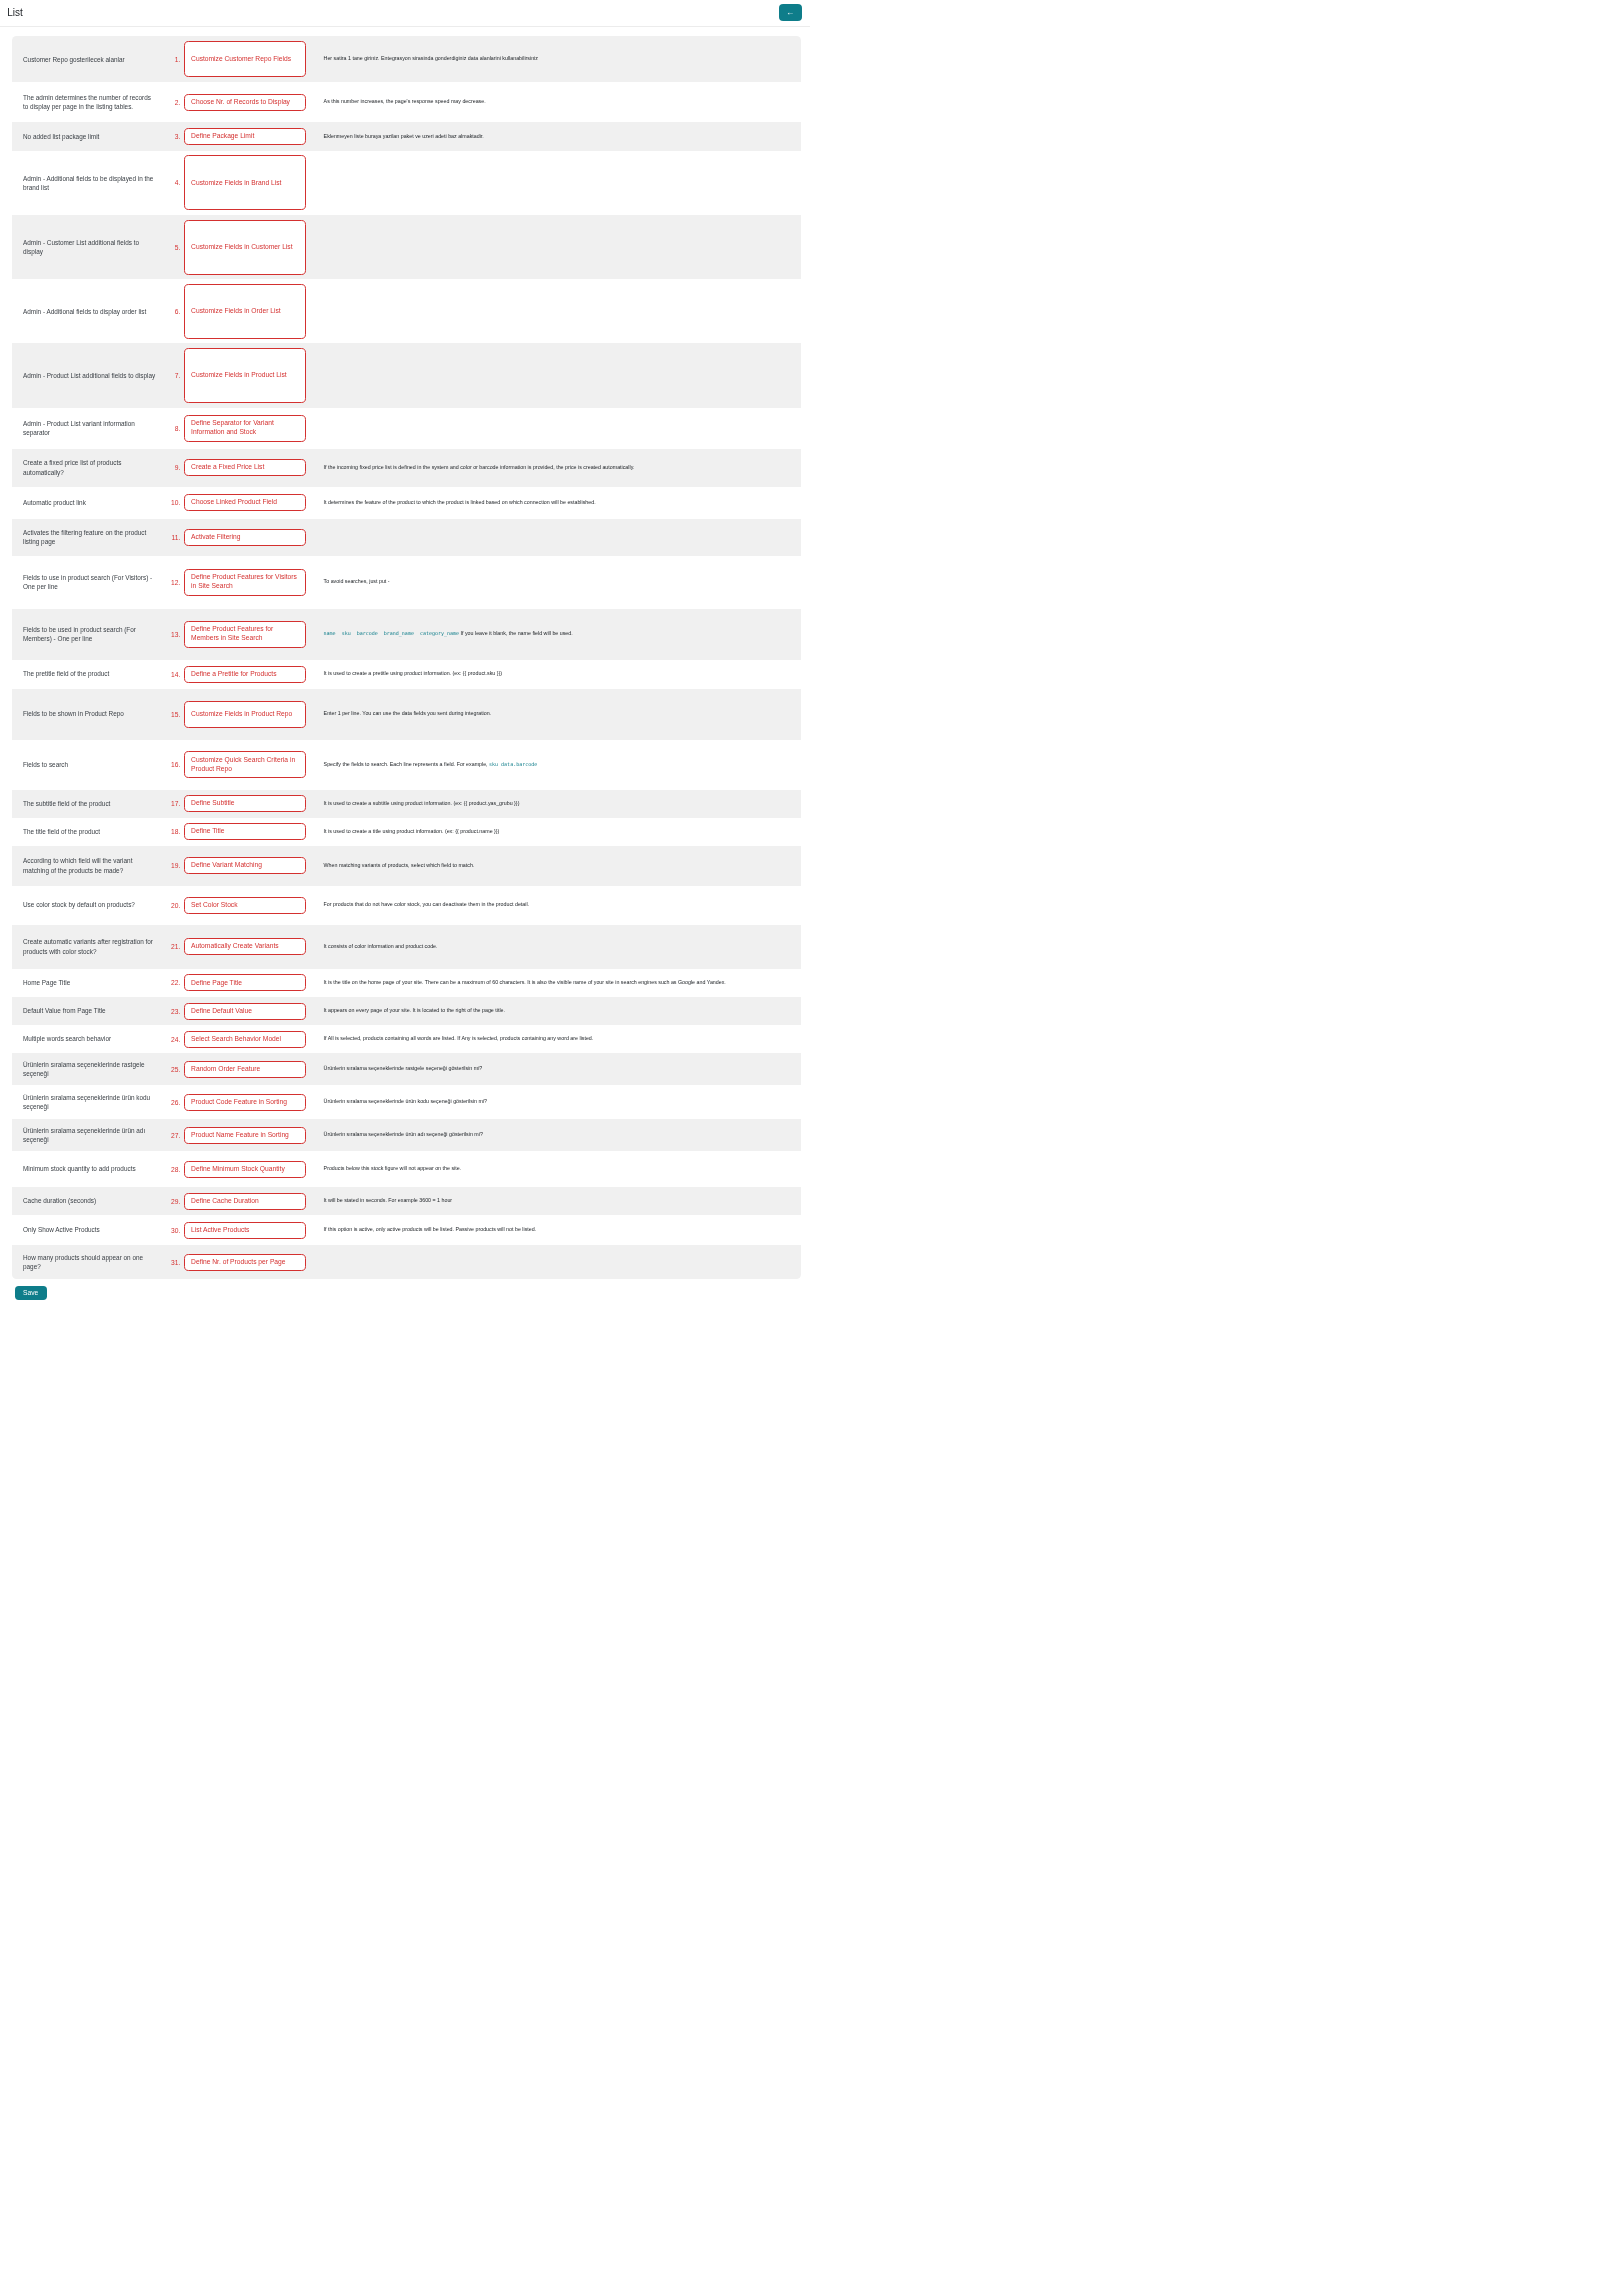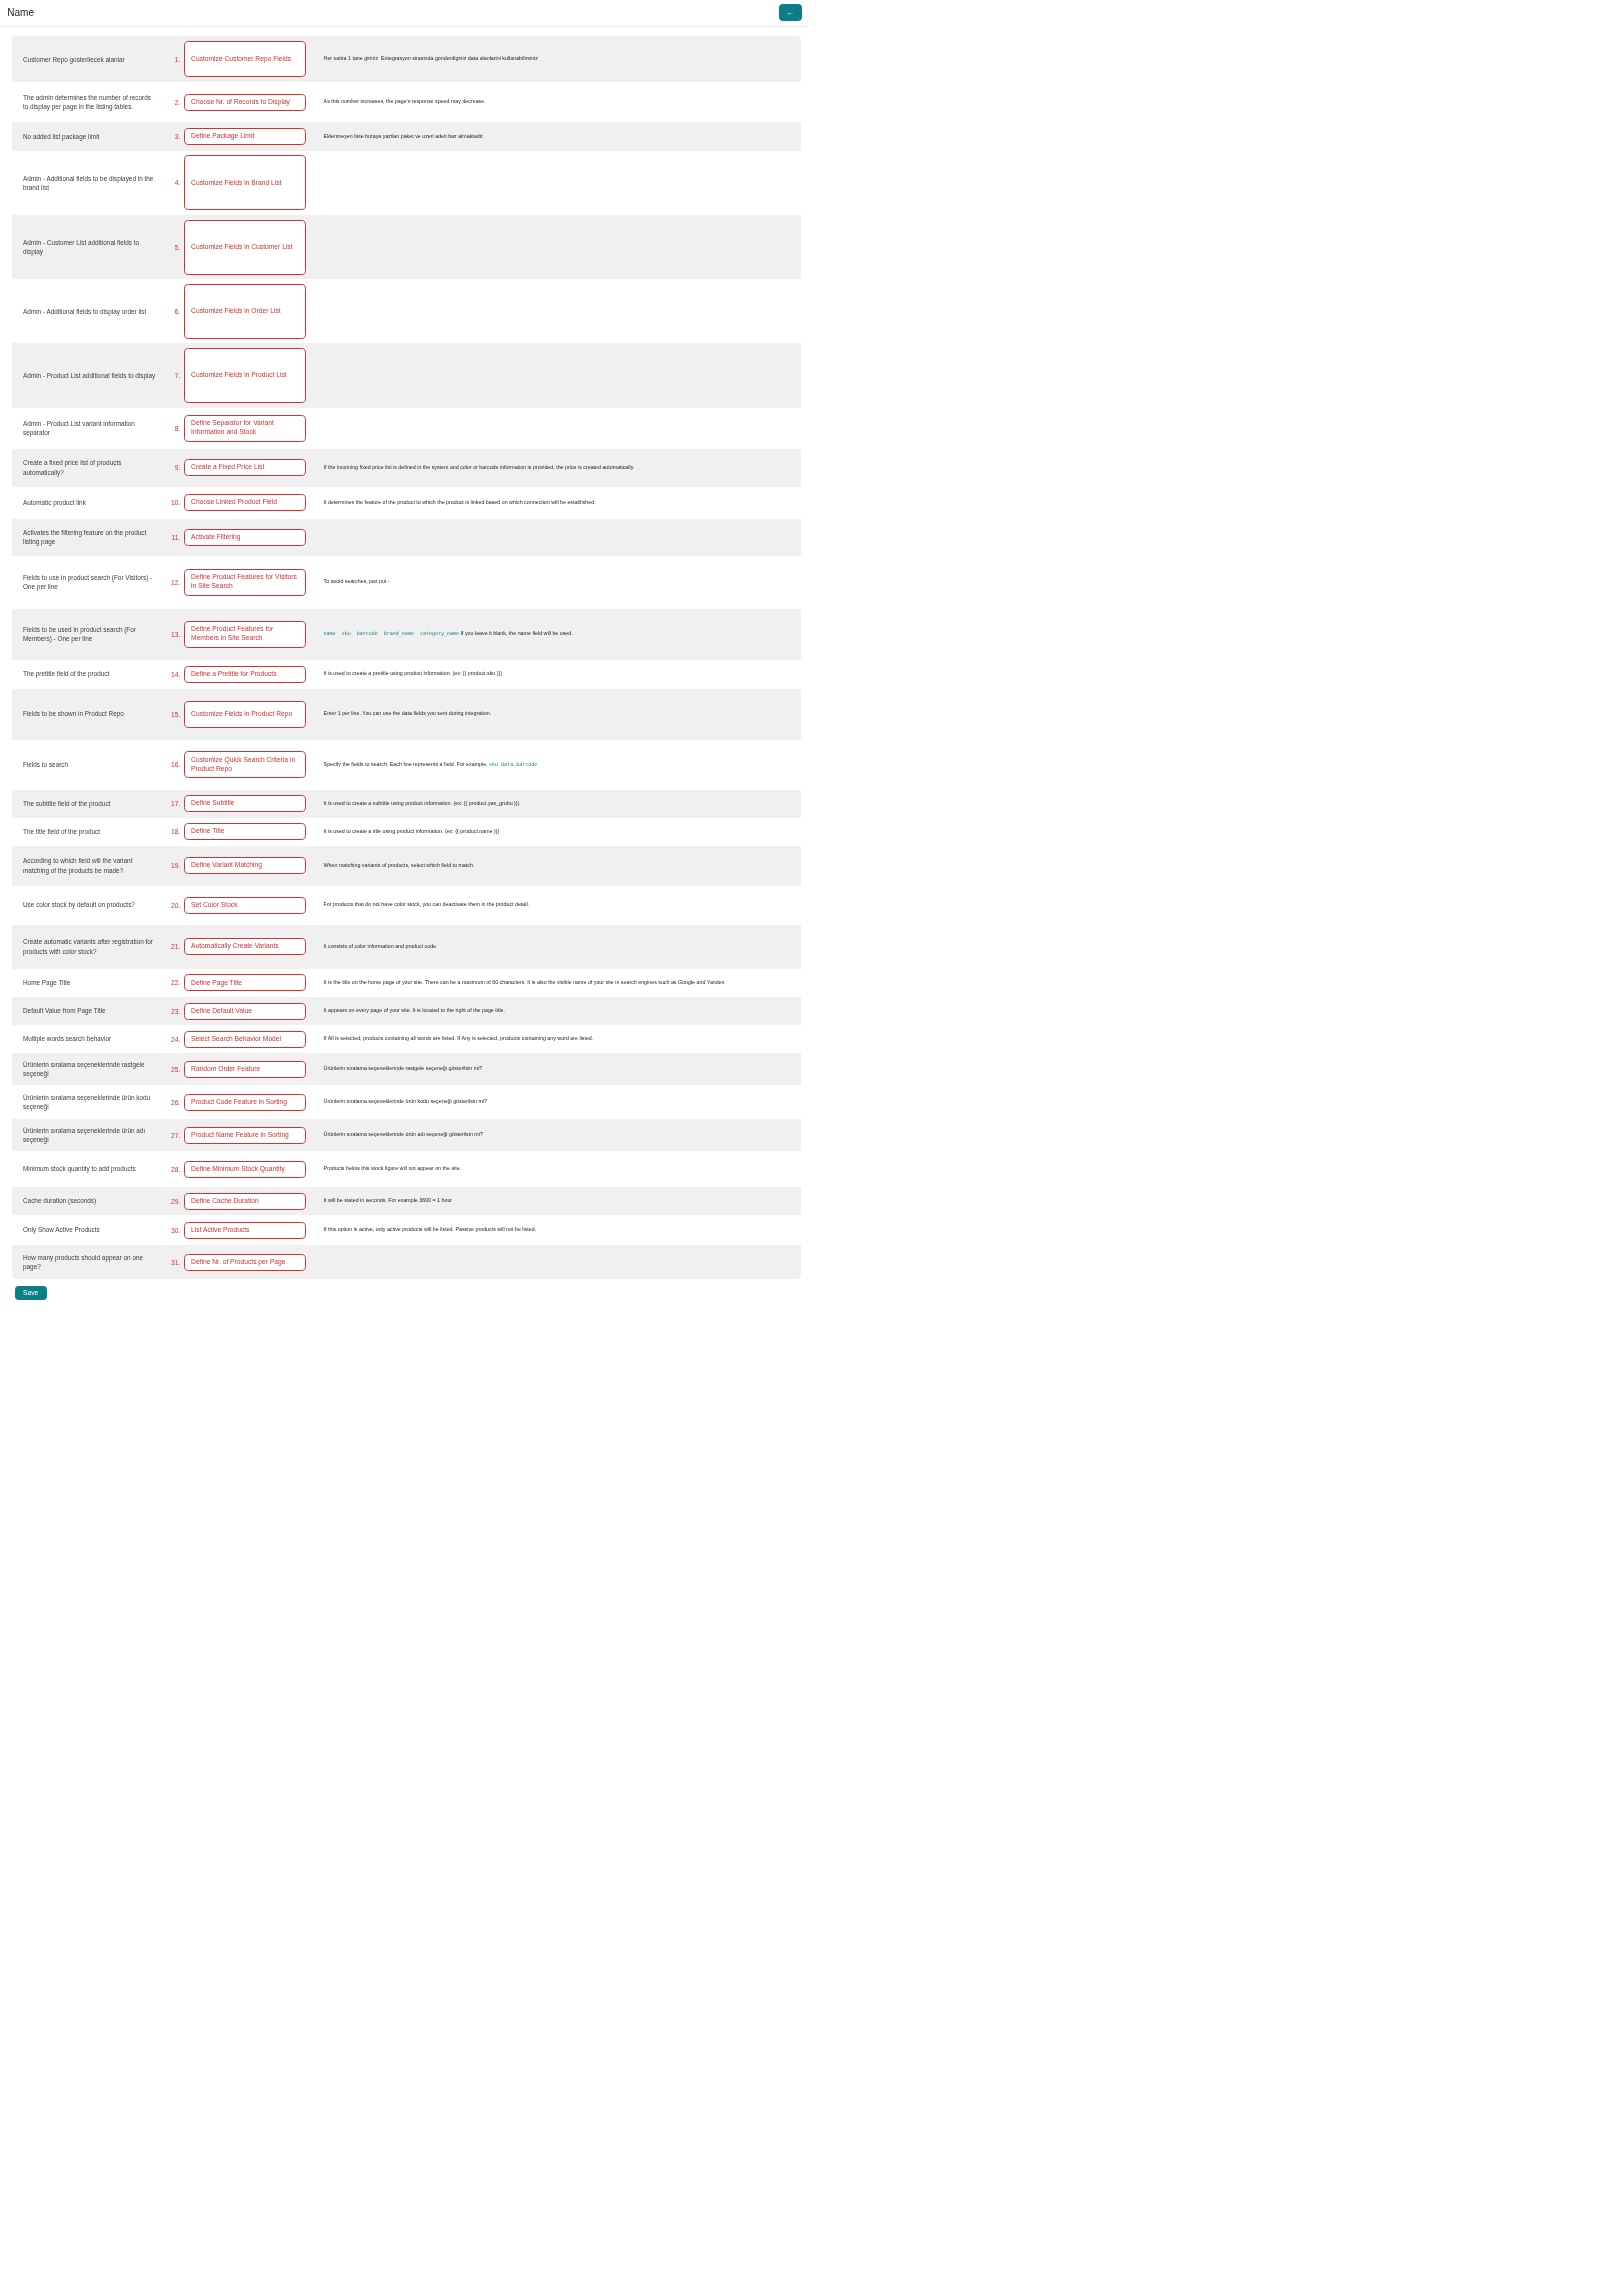--- a/index.html
+++ b/index.html
@@ -108,21 +108,21 @@
     padding: 3.7px 8.3px;
     font-size: 6.7px;
     cursor: pointer;
     font-family: inherit;
   }
 </style>
 </head>
 <body>
 
 <div class="topbar">
-  <div class="page-title">Name</div>
+  <div class="page-title">List</div>
   <button class="back-btn">
     <span>←</span>
   </button>
 </div>
 
 <div class="card">
   <div class="setting-row stripe" style="min-height: 46px;">
     <div class="row-label">Customer Repo gosterilecek alanlar</div>
     <div class="mid-cell">
       <span class="row-num">1.</span>

